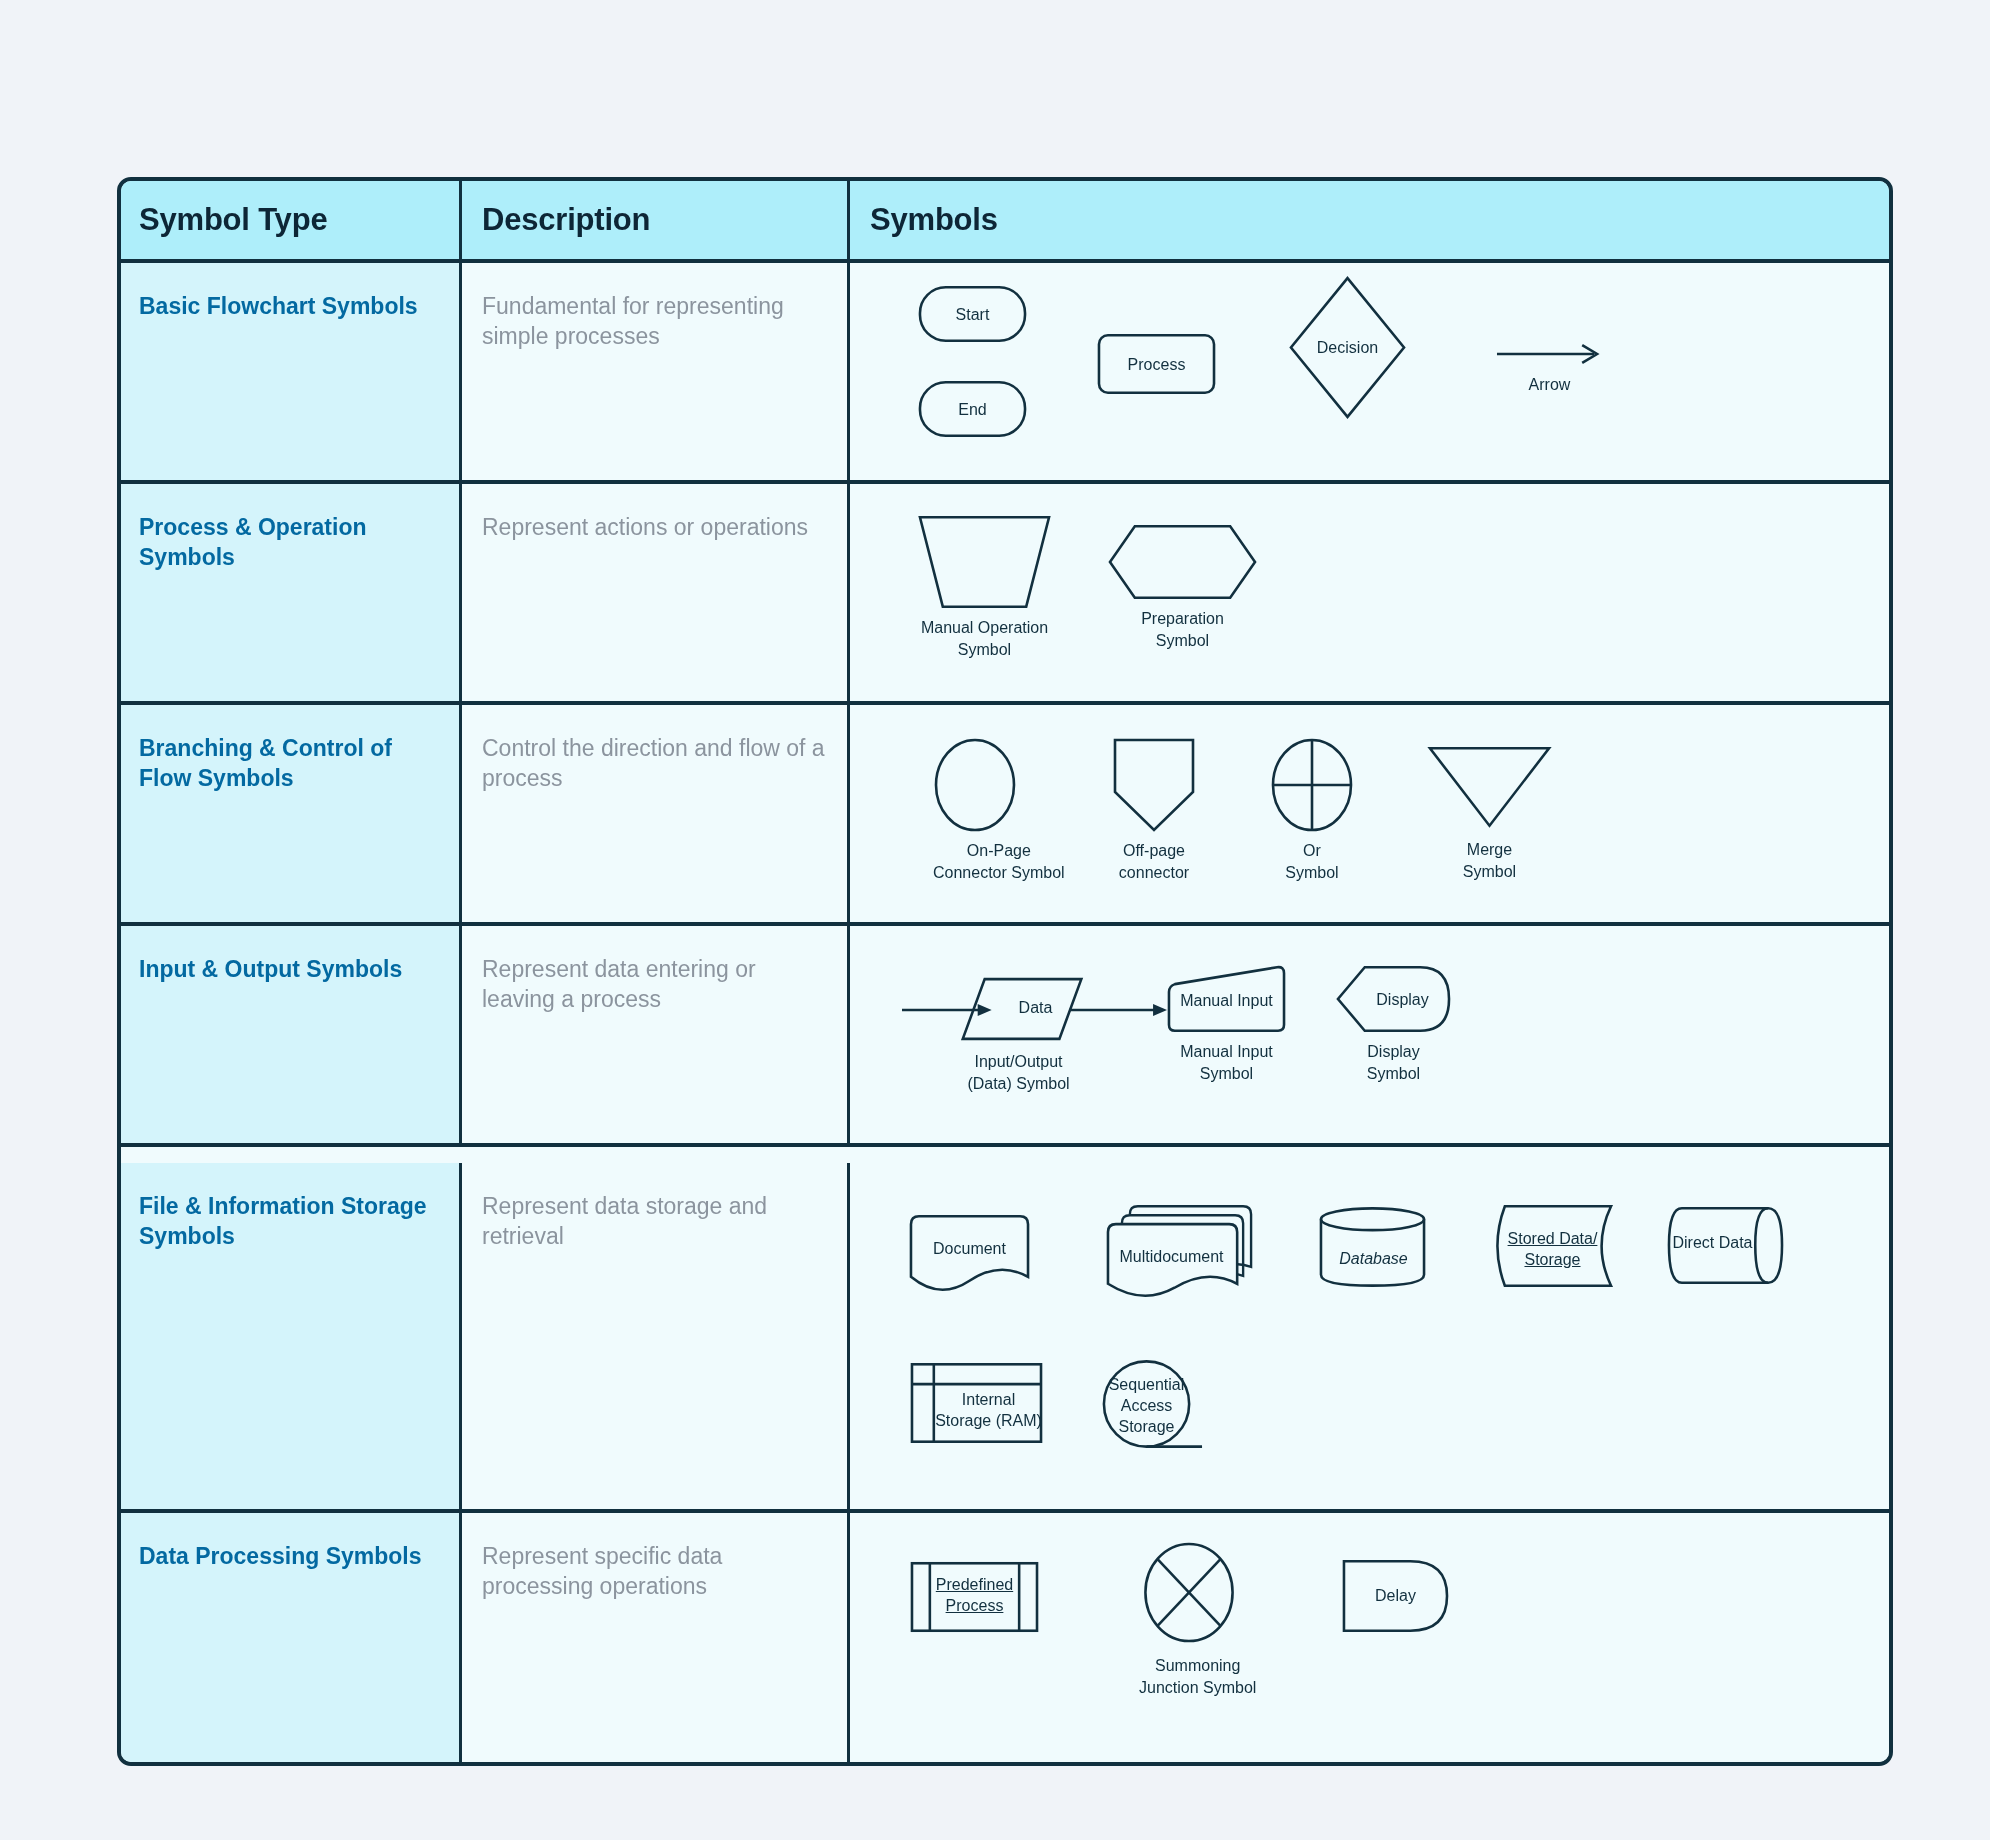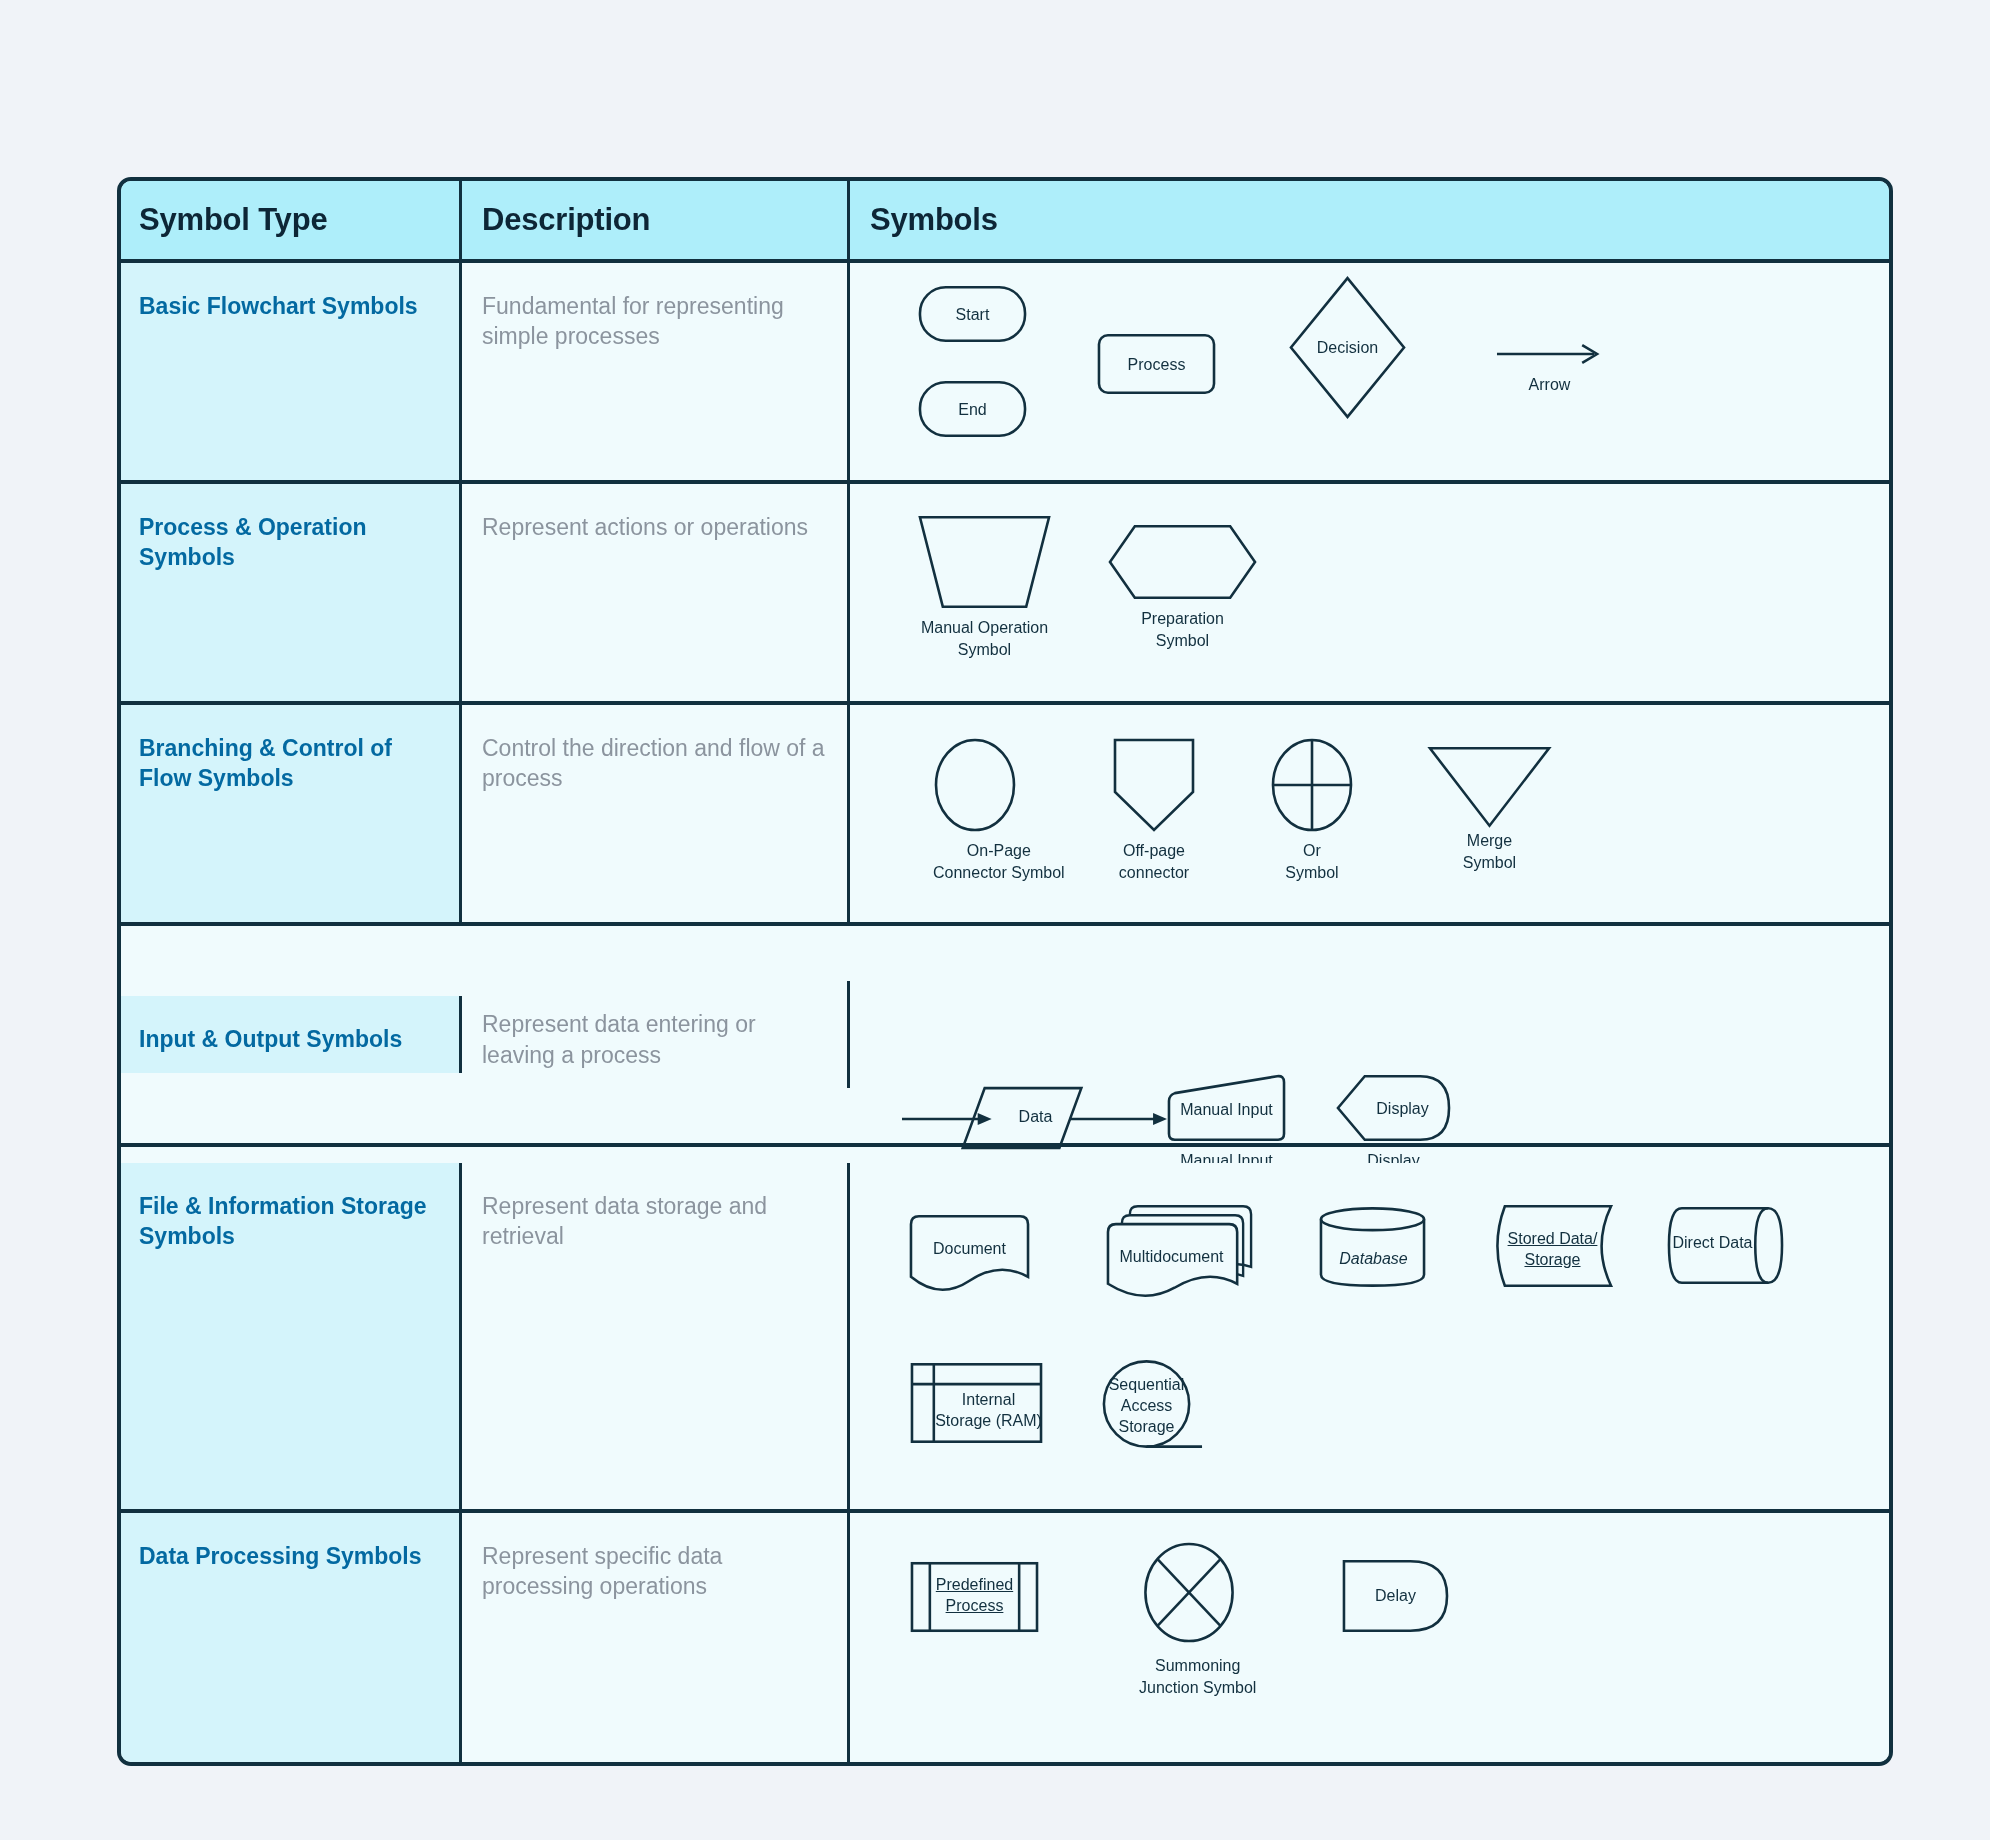--- a/index.html
+++ b/index.html
@@ -119,21 +119,21 @@
     color: #12303f;
     line-height: 1.3;
     white-space: pre-line;
     pointer-events: none;
   }
 
   
   .r1 { height: 217px; }
   .r2 { height: 217px; }
   .r3 { height: 217px; }
-  .r4 { height: 217px; align-items: center; }
+  .r4 { height: 217px; }
   .r5 { height: 346px; margin-top: 16px; }
   .r6 { height: 249px; }
 </style>
 </head>
 <body>
 
 <div class="page">
   <div class="table-wrap">
 
     <div class="trow header">
@@ -261,21 +261,21 @@
               <line x1="3" y1="48" x2="81" y2="48" stroke="#12303f" stroke-width="2.6"></line>
             </svg>
             <div class="cap">Or
 Symbol</div>
           </div>
 
           <div class="sym" style="left:577px; top:40px;">
             <svg width="125" height="84" viewBox="0 0 126 84">
               <polygon points="3,3 123,3 63,81" fill="none" stroke="#12303f" stroke-width="2.6"></polygon>
             </svg>
-            <div class="cap" style="margin-top:1px;">Merge
+            <div class="cap" style="margin-top:10px;">Merge
 Symbol</div>
           </div>
 
         </div>
       </div>
     </div>
 
     <div class="trow r4">
       <div class="cell-type">
         <div class="type-text">Input &amp; Output Symbols</div>

